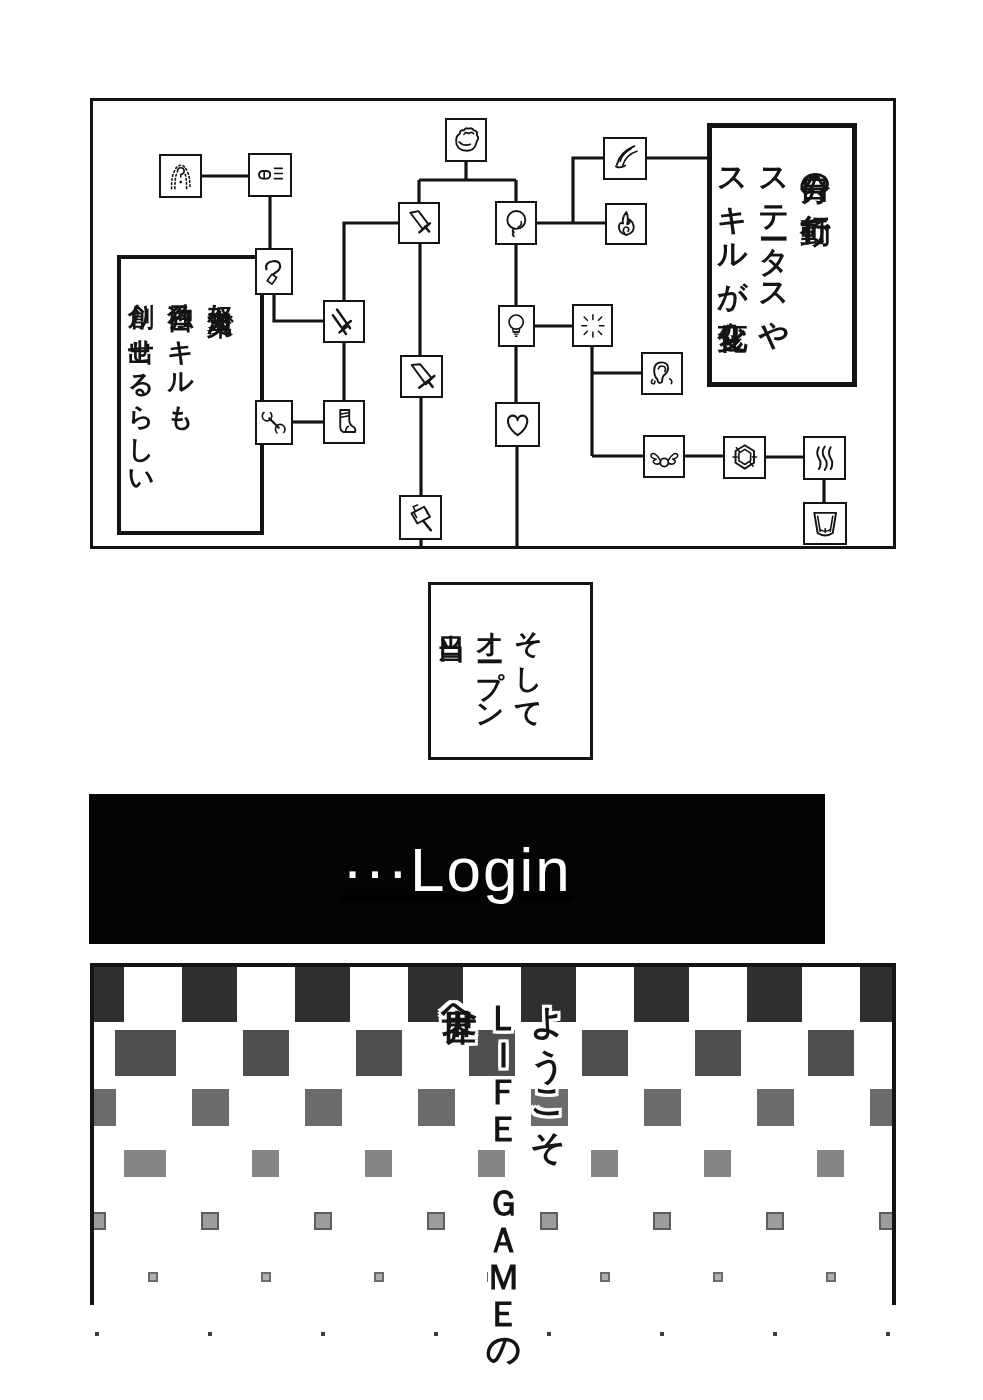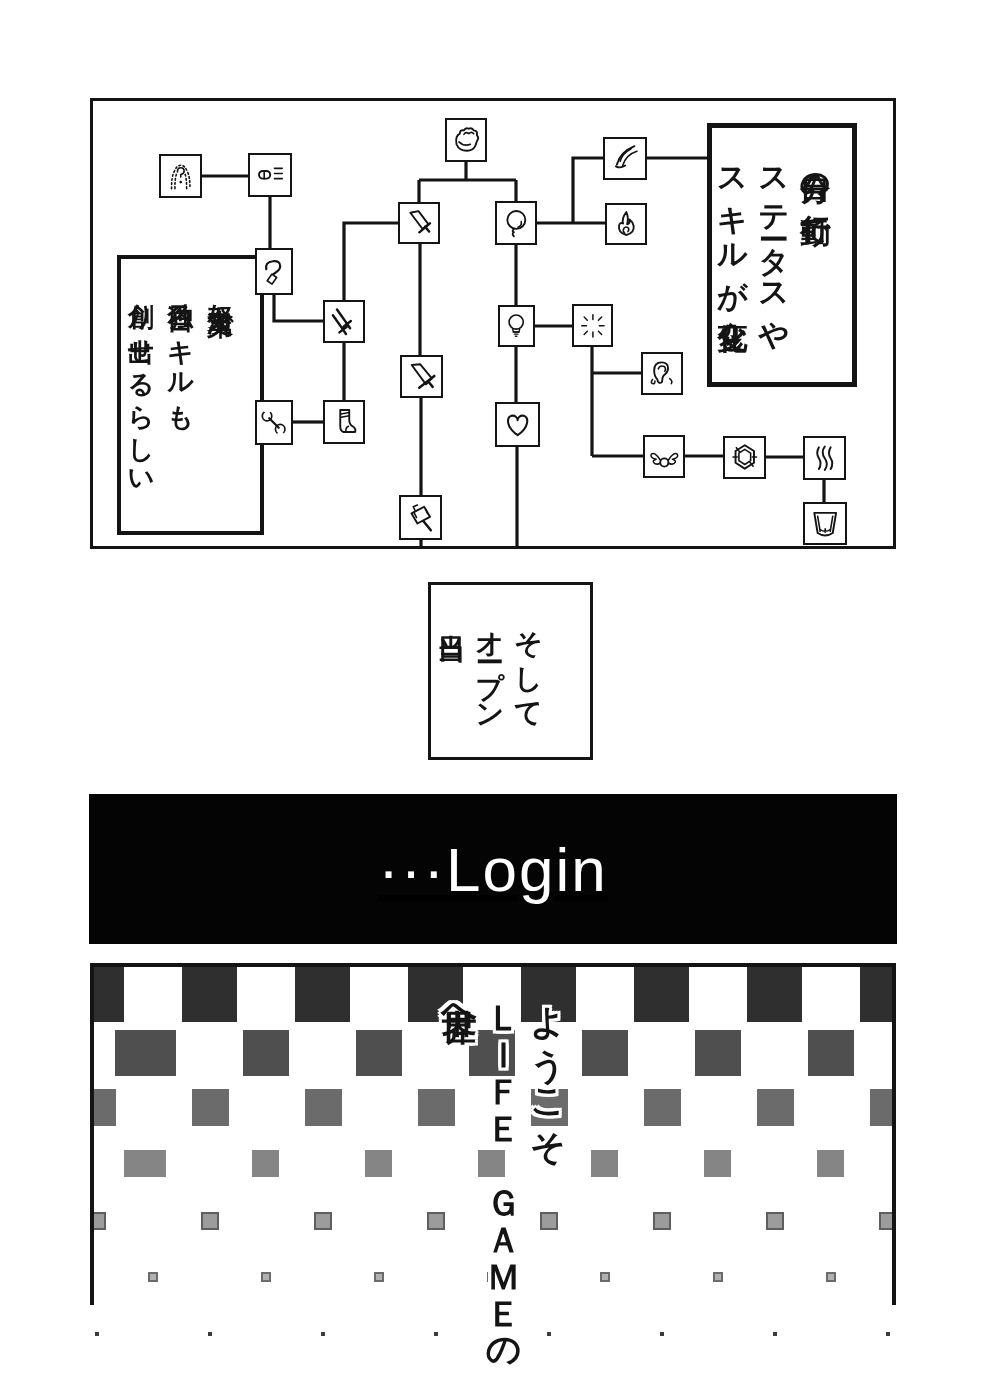--- a/index.html
+++ b/index.html
@@ -29,21 +29,21 @@
   .cap-right{left:614px;top:22px;width:140px;height:254px;border:5px solid #141414;}
   .cap-right .vtxt{font-size:30px;line-height:1.38;padding:20px 5px 0 0;}
   .cap-left{left:24px;top:154px;width:139px;height:272px;border:4px solid #141414;}
   .cap-left .vtxt{font-size:26px;line-height:1.52;padding:24px 8px 0 0;letter-spacing:2px;}
 
   
   .panel-open{left:428px;top:582px;width:165px;height:178px;border:3px solid #141414;background:#fff;}
   .panel-open .vtxt{font-size:28px;line-height:1.38;padding:27px 24px 0 0;}
 
   
-  .panel-login{left:89px;top:794px;width:808px;height:150px;background:#040404;
+  .panel-login{left:89px;top:794px;width:736px;height:150px;background:#040404;
         display:flex;align-items:center;justify-content:center;text-decoration:underline;}
   .login-label{color:#ffffff;font-family:"Liberation Sans",sans-serif;font-size:62px;
         letter-spacing:2px;font-weight:400;}
 
   
   .panel-welcome{left:90px;top:963px;width:806px;height:437px;background:#fff;overflow:hidden;}
   .pw-border-top{position:absolute;left:0;top:0;width:100%;height:4px;background:#141414;}
   .pw-border-l{position:absolute;left:0;top:0;width:4px;height:342px;background:#141414;}
   .pw-border-r{position:absolute;right:0;top:0;width:4px;height:342px;background:#141414;}
   .crow{position:absolute;left:0;width:100%;}

